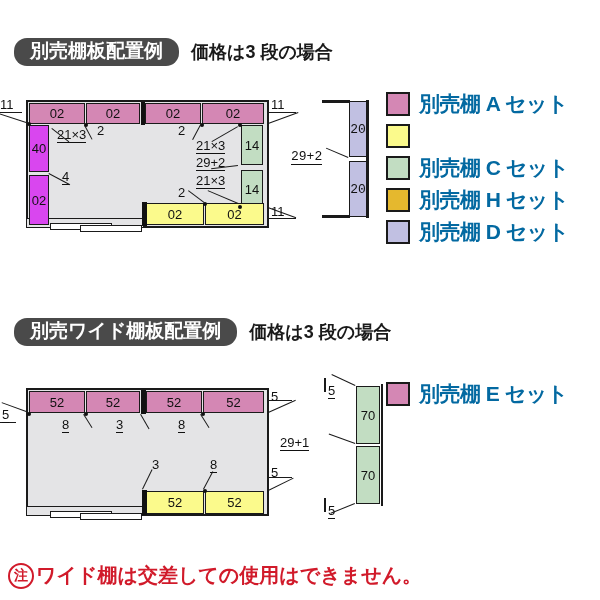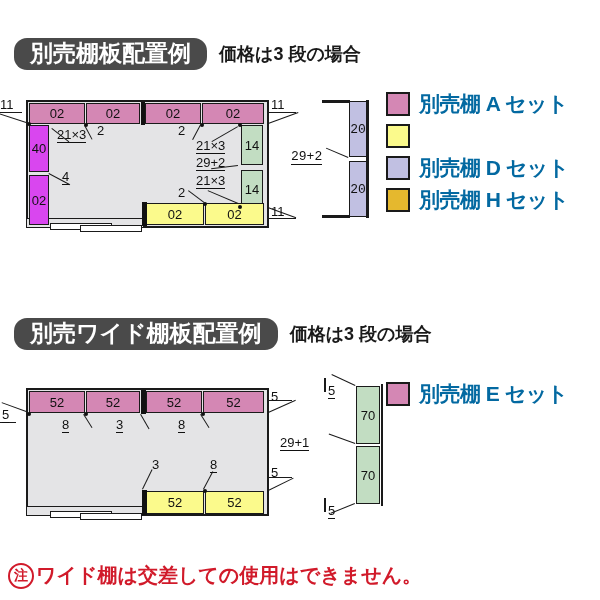--- a/index.html
+++ b/index.html
@@ -16,21 +16,21 @@
     color: #1a1a1a;
   }
   .page { position: absolute; left:0; top:0; width:600px; height:600px; }
 
   
   .sec-head { position: absolute; display: flex; align-items: center; }
   .pill {
     background: #4a4a4a;
     color: #ffffff;
     border-radius: 13px;
-    font-size: 23px;
+    font-size: 19px;
     font-weight: bold;
     letter-spacing: 0px;
     padding: 3px 16px 5px 16px;
     line-height: 1.05;
     white-space: nowrap;
   }
   .sec-sub {
     font-size: 18px;
     font-weight: bold;
     color: #1a1a1a;
@@ -233,26 +233,30 @@
 
   <div class="legend" style="left:386px; top:88px;">
     <div class="legend-row">
       <div class="swatch" style="background:#d487b4;"></div>
       <div class="legend-label">別売棚 A セット</div>
     </div>
     <div class="legend-row">
       <div class="swatch" style="background:#fbfa8c;"></div>
     </div>
     <div class="legend-row">
+      <div class="swatch" style="background:#c2ddc2;"></div>
+      <div class="legend-label">別売棚 C セット</div>
+    </div>
+    <div class="legend-row">
+      <div class="swatch" style="background:#e5b82e;"></div>
+      <div class="legend-label">別売棚 H セット</div>
+    </div>
+    <div class="legend-row">
       <div class="swatch" style="background:#c1c0e2;"></div>
       <div class="legend-label">別売棚 D セット</div>
-    </div>
-    <div class="legend-row">
-      <div class="swatch" style="background:#e5b82e;"></div>
-      <div class="legend-label">別売棚 H セット</div>
     </div>
   </div>
 
   <div class="sec-head" style="left:14px; top:318px;">
     <div class="pill">別売ワイド棚板配置例</div>
     <div class="sec-sub">価格は3 段の場合</div>
   </div>
 
   <div class="plan" style="left:0px; top:370px; width:300px; height:170px;">
 

